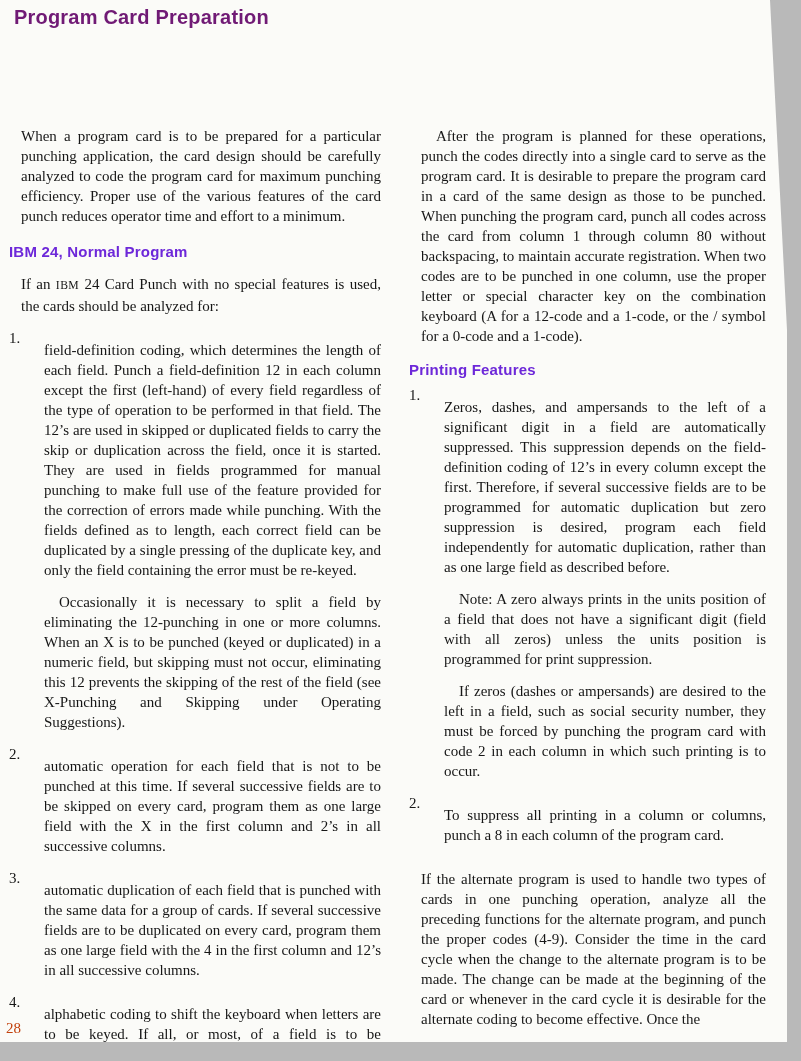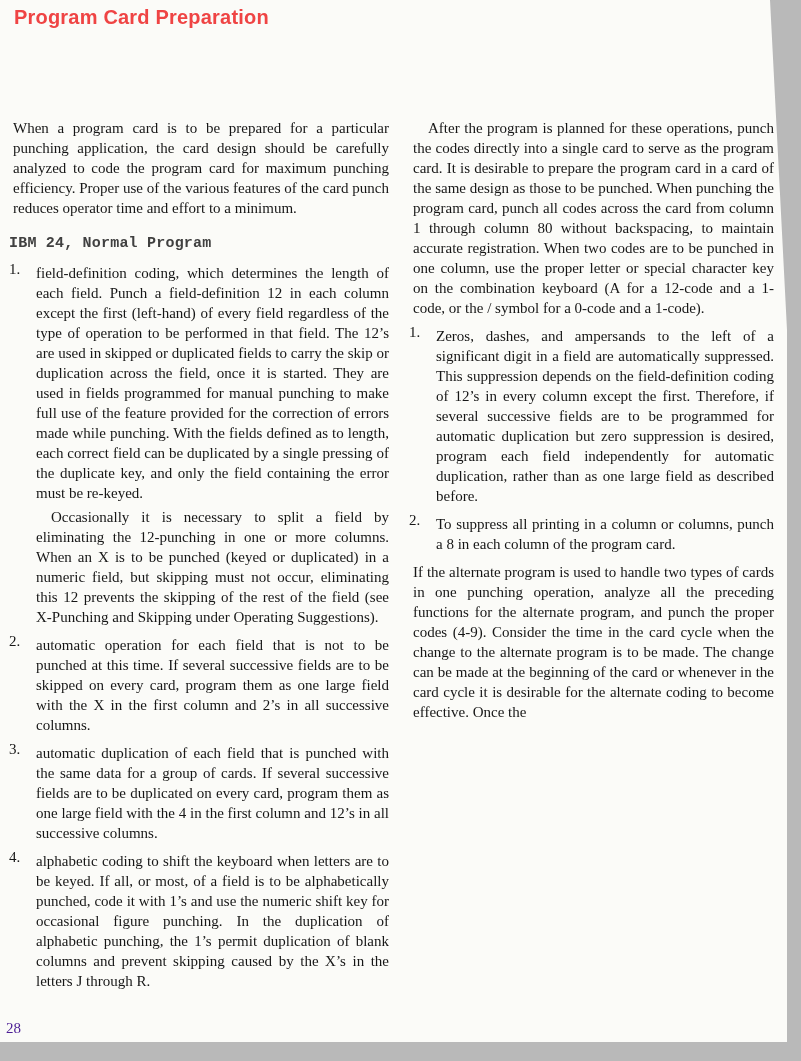--- a/index.html
+++ b/index.html
@@ -17,60 +17,60 @@
 
   .doc-title {
     position: absolute;
     left: 14px;
     top: 6px;
     margin: 0;
     font-family: "Liberation Sans", "DejaVu Sans", sans-serif;
     font-weight: 700;
     font-size: 20px;
     letter-spacing: 0.2px;
-    color: #ef4444;
+    color: #701a75;
   }
 
   .col {
     position: absolute;
     top: 114px;
     font-size: 15px;
     line-height: 20px;
     text-align: justify;
   }
   .col-left  { left: 9px;   width: 384px; }
   .col-right { left: 409px; width: 369px; }
 
-  p.para { margin: 4px; }
+  p.para { margin: 12px; }
   .indent { text-indent: 15px; }
 
   h2.sect {
-    font-family: Liberation Mono, monospace;
+    font-family: Liberation Sans, sans-serif;
     font-size: 15px;
     font-weight: 700;
     letter-spacing: 0.2px;
     margin: 16px 0 5px 0;
     text-align: left;
-    color: #404040;
+    color: #6d28d9;
   }
   .col-right h2.sect.first-gap { margin-top: 14px; }
 
   .list-item { display: flex; margin: 0; }
   .li-num { flex: 0 0 23px; width: 23px; }
   .li-body { flex: 1; min-width: 0; }
 
   .it { }
   .sc { font-size: 0.78em; letter-spacing: 0.4px; }
 
   .page-num {
     position: absolute;
     left: 6px;
     top: 1020px;
     font-size: 15px;
-    color: #4c1d95;
+    color: #c2410c;
   }
 
   .scan-shadow-right {
     position: absolute;
     left: 770px;
     top: 0;
     width: 31px;
     height: 1061px;
     background: #b9b9b9;
     clip-path: polygon(0px 0px, 31px 0px, 31px 1061px, 17px 1061px, 17px 330px);
@@ -89,20 +89,21 @@
 
 <div class="page">
 
   <h1 class="doc-title">Program Card Preparation</h1>
 
   <div class="col col-left">
     <p class="para"><span>When a program card is to be prepared for a particular punching application, the card design should be carefully analyzed to code the program card for maximum punching efficiency. Proper use of the various features of the card punch reduces operator time and effort to a minimum.</span></p>
 
     <h2 class="sect">IBM 24, Normal Program</h2>
 
+    <p class="para"><span>If an </span><span class="sc">IBM</span><span> 24 Card Punch with no special features is used, the cards should be analyzed for:</span></p>
 
     <div class="list-item">
       <span class="li-num">1.</span>
       <div class="li-body">
         <p class="para"><span class="it">field-definition coding</span><span>, which determines the length of each field. Punch a field-definition 12 in each column except the first (left-hand) of every field regardless of the type of operation to be performed in that field. The 12’s are used in skipped or duplicated fields to carry the skip or duplication across the field, once it is started. They are used in fields programmed for manual punching to make full use of the feature provided for the correction of errors made while punching. With the fields defined as to length, each correct </span><span class="it">field</span><span> can be duplicated by a single pressing of the duplicate key, and only the </span><span class="it">field</span><span> containing the error must be re-keyed.</span></p>
         <p class="para indent"><span>Occasionally it is necessary to split a field by eliminating the 12-punching in one or more columns. When an X is to be punched (keyed or duplicated) in a numeric field, but skipping must not occur, eliminating this 12 prevents the skipping of the rest of the field (see </span><span class="it">X-Punching and Skipping</span><span> under </span><span class="it">Operating Suggestions</span><span>).</span></p>
       </div>
     </div>
 
     <div class="list-item">
@@ -123,26 +124,29 @@
       <span class="li-num">4.</span>
       <div class="li-body">
         <p class="para"><span class="it">alphabetic coding</span><span> to shift the keyboard when letters are to be keyed. If all, or most, of a field is to be alphabetically punched, code it with 1’s and use the numeric shift key for occasional figure punching. In the duplication of alphabetic punching, the 1’s permit duplication of blank columns and prevent skipping caused by the X’s in the letters J through R.</span></p>
       </div>
     </div>
   </div>
 
   <div class="col col-right">
     <p class="para indent"><span>After the program is planned for these operations, punch the codes directly into a single card to serve as the program card. It is desirable to prepare the program card in a card of the same design as those to be punched. When punching the program card, punch all codes across the card from column 1 through column 80 without backspacing, to maintain accurate registration. When two codes are to be punched in one column, use the proper letter or special character key on the combination keyboard (A for a 12-code and a 1-code, or the / symbol for a 0-code and a 1-code).</span></p>
 
+    <h2 class="sect first-gap">Printing Features</h2>
 
 
     <div class="list-item">
       <span class="li-num">1.</span>
       <div class="li-body">
         <p class="para"><span>Zeros, dashes, and ampersands to the left of a significant digit in a field are automatically suppressed. This suppression depends on the field-definition coding of 12’s in every column </span><span class="it">except</span><span> the first. Therefore, if several successive fields are to be programmed for automatic duplication but zero suppression is desired, program each field independently for automatic duplication, rather than as one large field as described before.</span></p>
+        <p class="para indent"><span class="it">Note:</span><span> A zero always prints in the units position of a field that does not have a significant digit (field with all zeros) unless the units position is programmed for print suppression.</span></p>
+        <p class="para indent"><span>If zeros (dashes or ampersands) are desired to the left in a field, such as social security number, they must be forced by punching the program card with code 2 in each column in which such printing is to occur.</span></p>
       </div>
     </div>
 
     <div class="list-item">
       <span class="li-num">2.</span>
       <div class="li-body">
         <p class="para"><span>To suppress all printing in a column or columns, punch a 8 in each column of the program card.</span></p>
       </div>
     </div>
 

